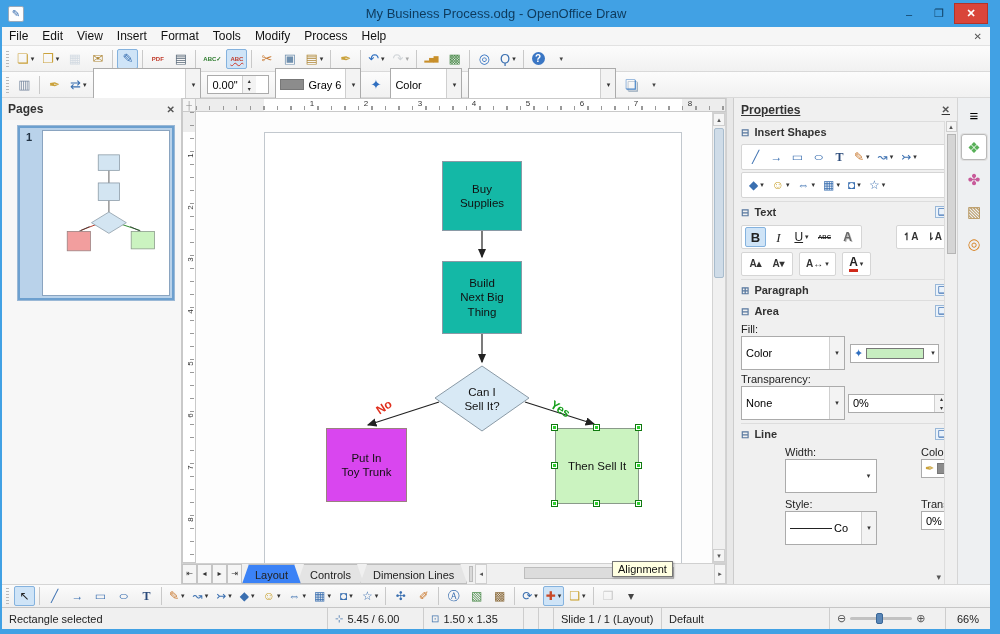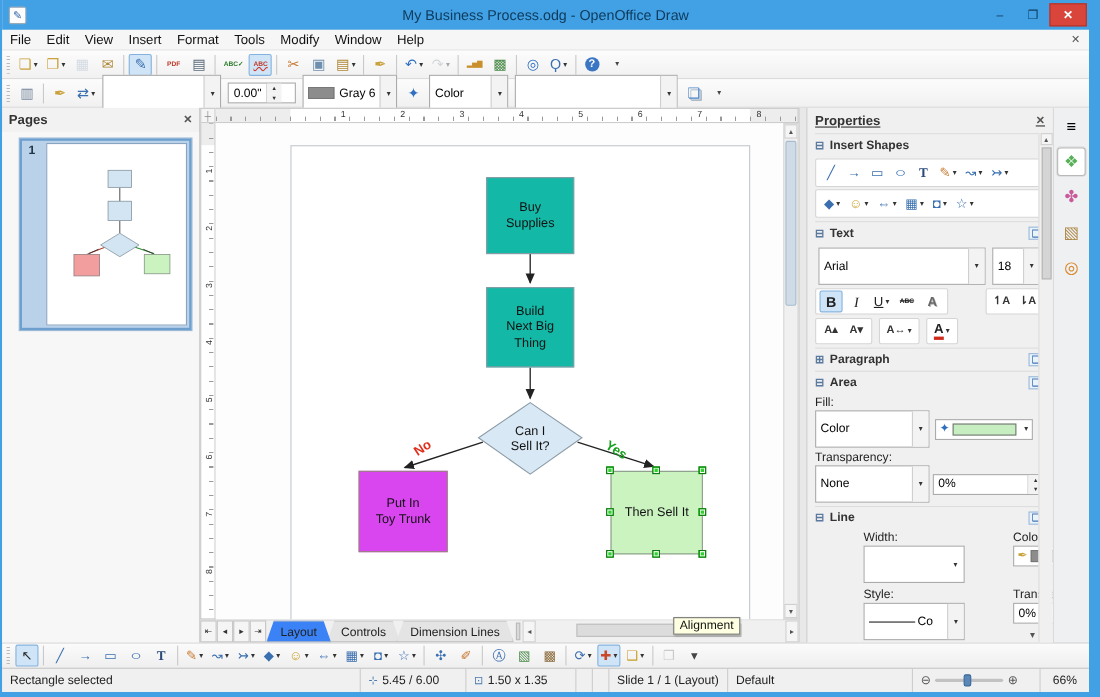--- a/index.html
+++ b/index.html
@@ -168,21 +168,21 @@
     <div class="menubar">
       <span style="display:flex;">
 
       <span class="mitem">File</span>
           <span class="mitem">Edit</span>
           <span class="mitem">View</span>
           <span class="mitem">Insert</span>
           <span class="mitem">Format</span>
           <span class="mitem">Tools</span>
           <span class="mitem">Modify</span>
-          <span class="mitem">Window</span>
+          <span class="mitem">Process</span>
           <span class="mitem">Help</span>
         </span>
       <span class="menuclose">✕</span>
     </div>
 
     <div class="toolbar">
       <span class="grip"></span>
       <span style="display:flex;align-items:center;">
 
       <span class="tbtn">
@@ -511,30 +511,20 @@
                 <span class="dd">▾</span>
               </span>
             </div>
 
           <div class="sechead" style="margin-top:3px;">
             <span class="tg">⊟</span>
             <span>Text</span>
             <span class="lau">❏</span>
           </div>
           <div class="fmtrow">
-            <span class="sel" style="flex:1;">
-              <span class="sv">Arial</span>
-              <span class="da">▾</span>
-            </span>
-            <span class="sel" style="width:44px;">
-              <span class="sv">18</span>
-              <span class="da">▾</span>
-            </span>
-          </div>
-          <div class="fmtrow">
             <span class="btngroup">
 
             <span class="tbtn active">
                   <span class="ic b">B</span>
                 </span>
                 <span class="tbtn">
                   <span class="ic i">I</span>
                 </span>
                 <span class="tbtn">
                   <span class="ic u">U</span>

